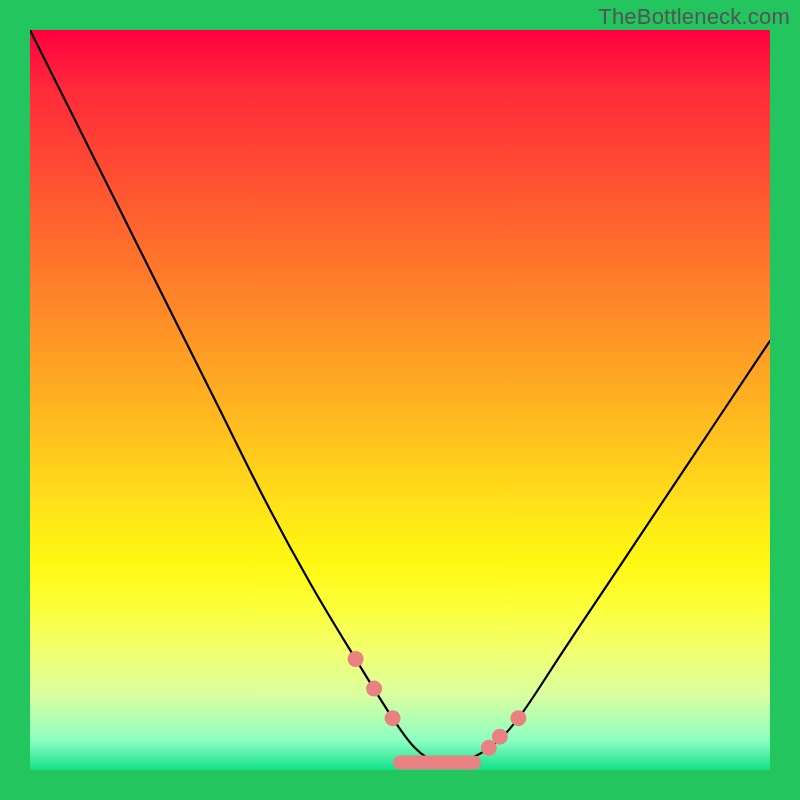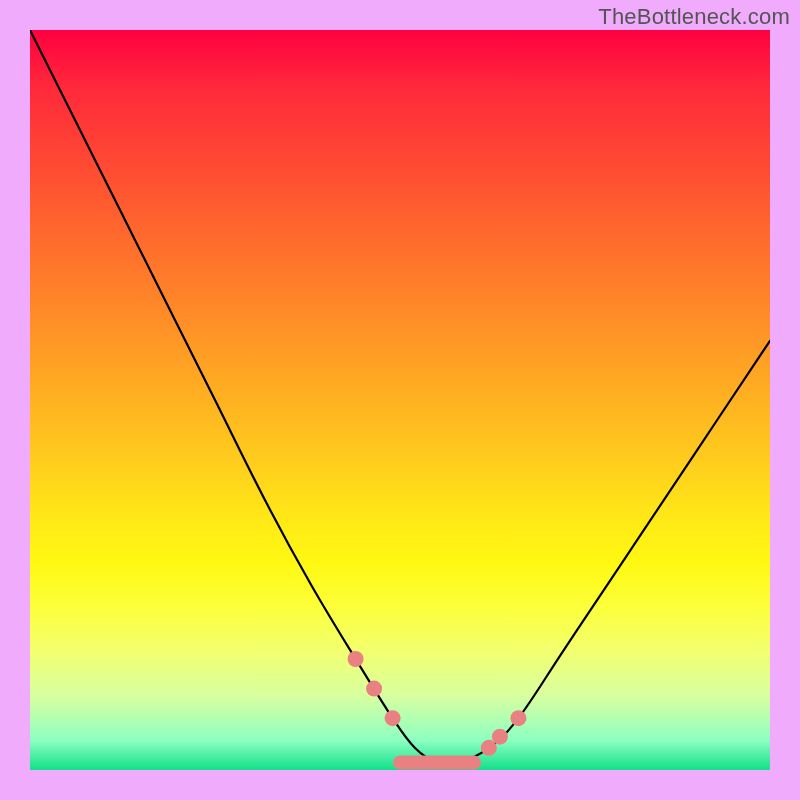--- a/index.html
+++ b/index.html
@@ -8,21 +8,21 @@
     width: 800px;
     height: 800px;
     background: #000;
     overflow: hidden;
     font-family: Arial, Helvetica, sans-serif;
   }
   .frame {
     position: relative;
     width: 800px;
     height: 800px;
-    background: #f0abfc;
+    background: #22c55e;
   }
   .plot-area {
     position: absolute;
     left: 30px;
     top: 30px;
     width: 740px;
     height: 740px;
     
     background: linear-gradient(
       to bottom,

